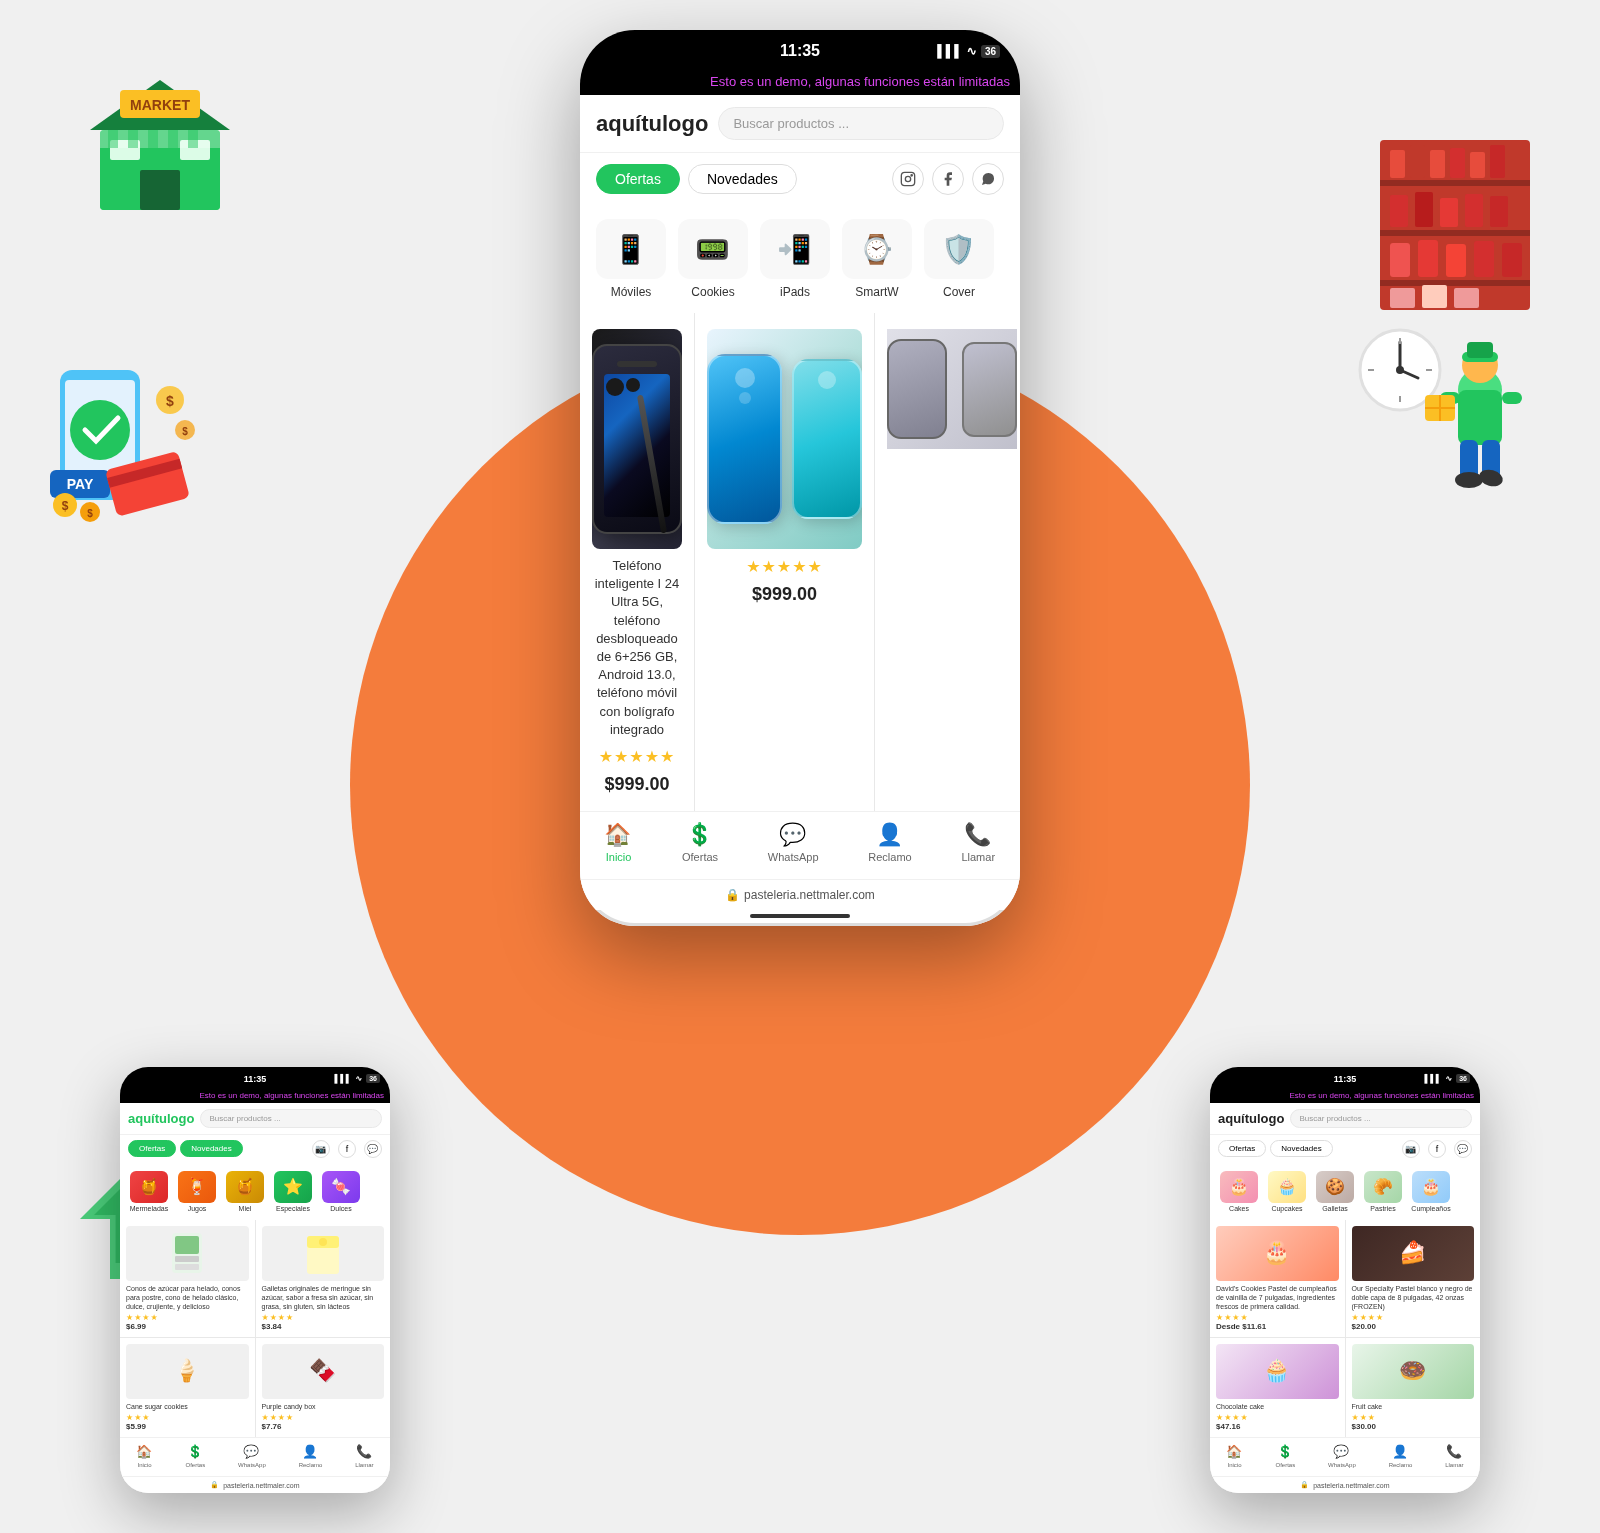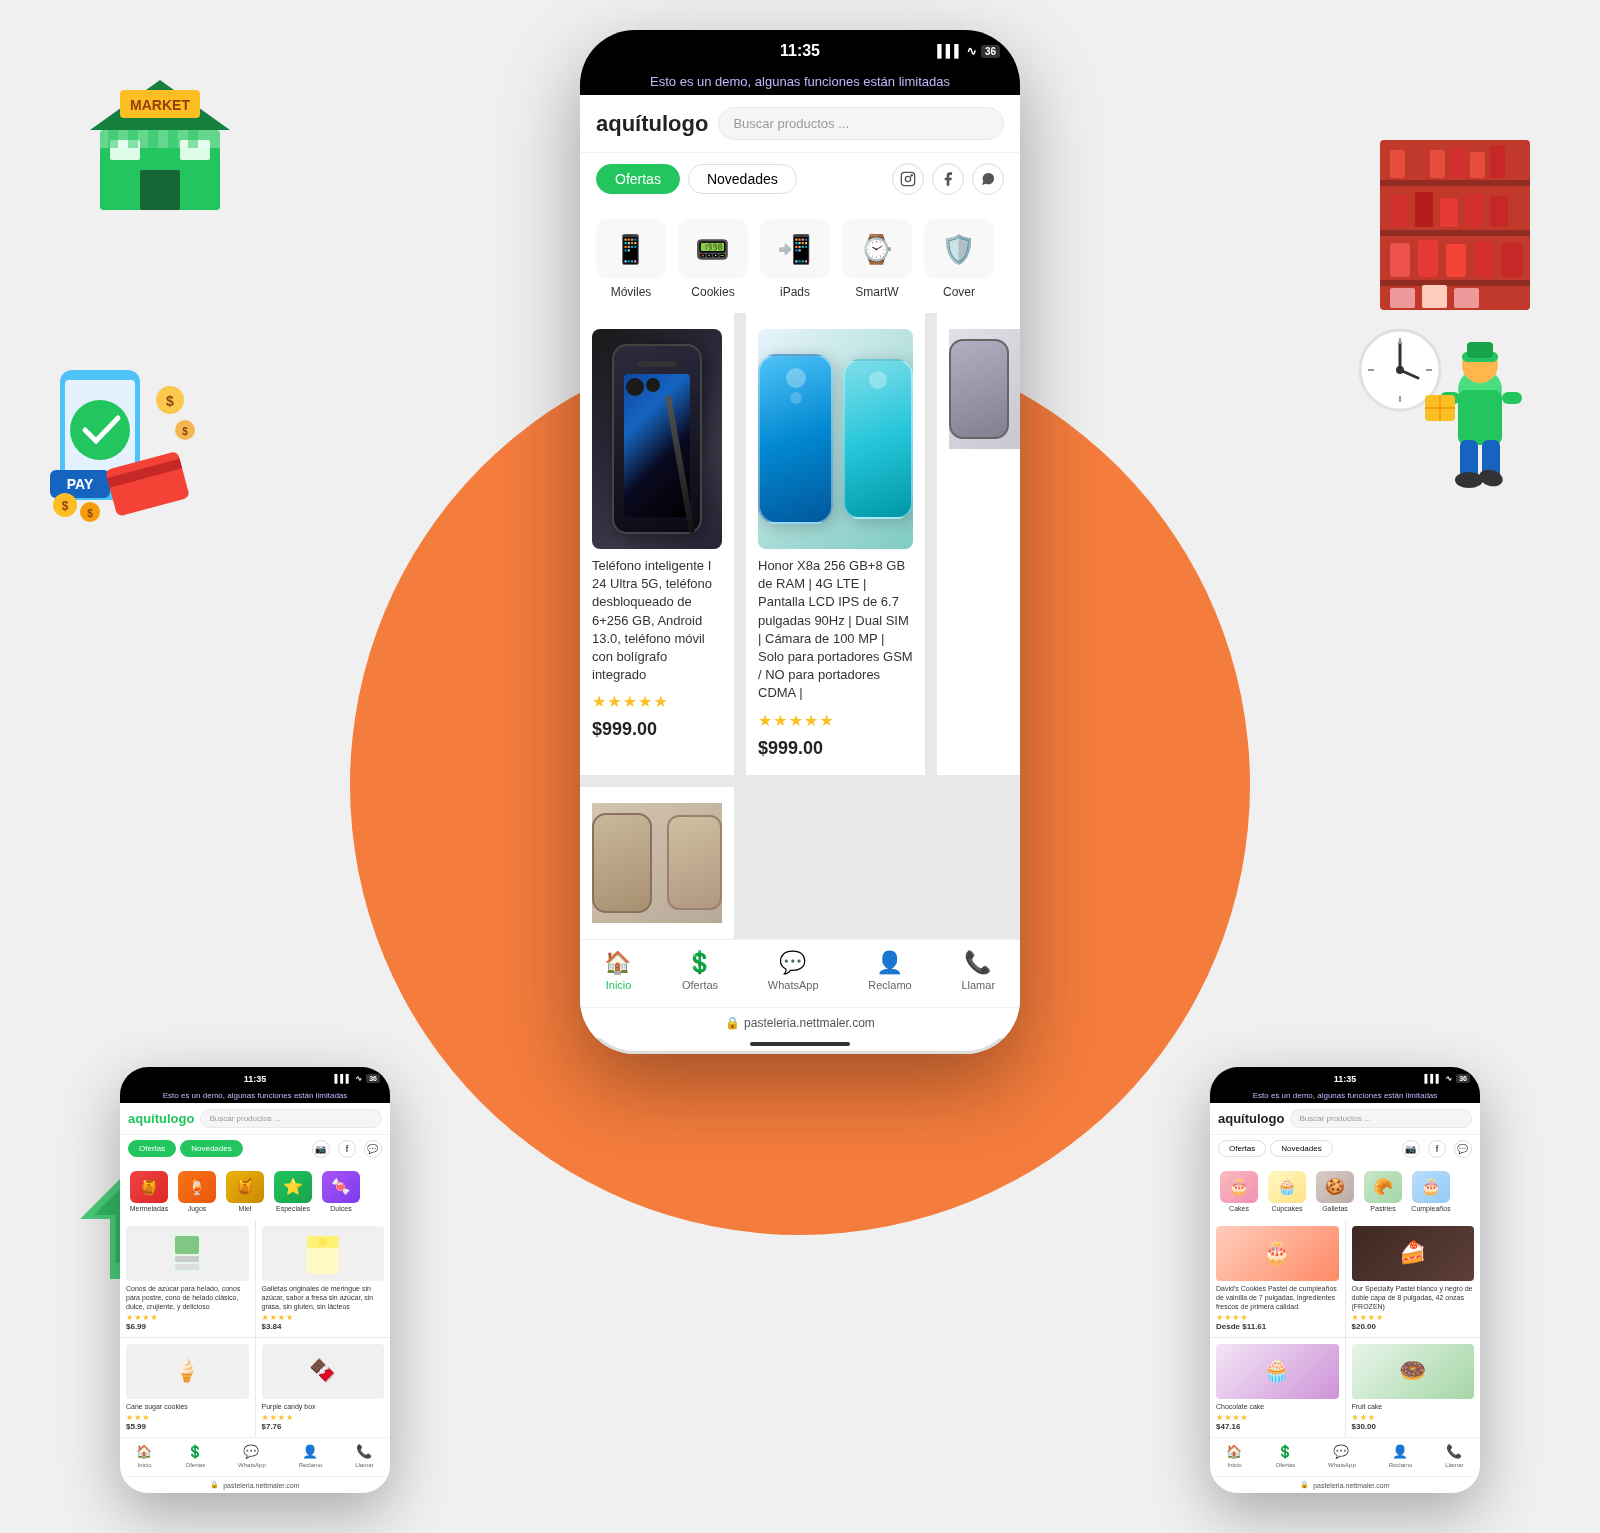--- a/index.html
+++ b/index.html
@@ -123,22 +123,22 @@
       font-size: 12px;
     }
     .status-bar-sm .signal-icons {
       right: 10px;
       font-size: 8px;
     }
 
     
     .demo-banner {
       background: #000;
-      color: #c4b5fd;
-      text-align: center;
+      color: #d946ef;
+      text-align: right;
       font-size: 13px;
       padding: 6px 10px;
     }
     .demo-banner-sm {
       font-size: 8px;
       padding: 3px 6px;
     }
 
     
     .app-header {
@@ -282,23 +282,24 @@
       text-align: center;
     }
     .category-label-sm {
       font-size: 7px;
     }
 
     
     .product-grid {
       background: #fafafa;
       display: grid;
-      grid-template-columns: 1fr 1fr 1fr;
-      gap: 12px;
+      grid-template-columns: 1fr 1fr 1fr 1fr;
+      gap: 1px;
       background-color: #e8e8e8;
+      text-align: center;
     }
 
     .product-card {
       background: #fff;
       padding: 16px 12px;
       display: flex;
       flex-direction: column;
       gap: 8px;
     }
 
@@ -742,21 +743,20 @@
       <div class="product-card">
         <div class="product-img honor-visual">
           <div class="honor-phone">
             <div style="width:20px;height:20px;background:rgba(255,255,255,0.3);border-radius:50%;margin:12px auto 0;"></div>
             <div style="width:12px;height:12px;background:rgba(255,255,255,0.2);border-radius:50%;margin:4px auto;"></div>
           </div>
           <div class="honor-phone-2">
             <div style="width:18px;height:18px;background:rgba(255,255,255,0.3);border-radius:50%;margin:10px auto 0;"></div>
           </div>
         </div>
-        <div class="product-title">Honor X8a 256 GB+8 GB de RAM | 4G LTE | Pantalla LCD IPS de 6.7 pulgadas 90Hz | Dual SIM | Cámara de 100 MP | Solo para portadores GSM / NO para portadores CDMA |</div>
         <div class="stars">★★★★★</div>
         <div class="price">$999.00</div>
       </div>
 
       <div class="product-card">
         <div class="iphone-visual" style="height:120px;background:linear-gradient(135deg,#e0e0e8 0%,#c0c0cc 100%);">
           <div style="display:flex;gap:15px;align-items:center;">
             <div style="width:60px;height:100px;background:linear-gradient(160deg,#b0b0c0 0%,#808090 100%);border-radius:14px;border:2px solid #666;"></div>
             <div style="width:55px;height:95px;background:linear-gradient(160deg,#c0c0d0 0%,#909090 100%);border-radius:12px;border:2px solid #777;"></div>
           </div>

